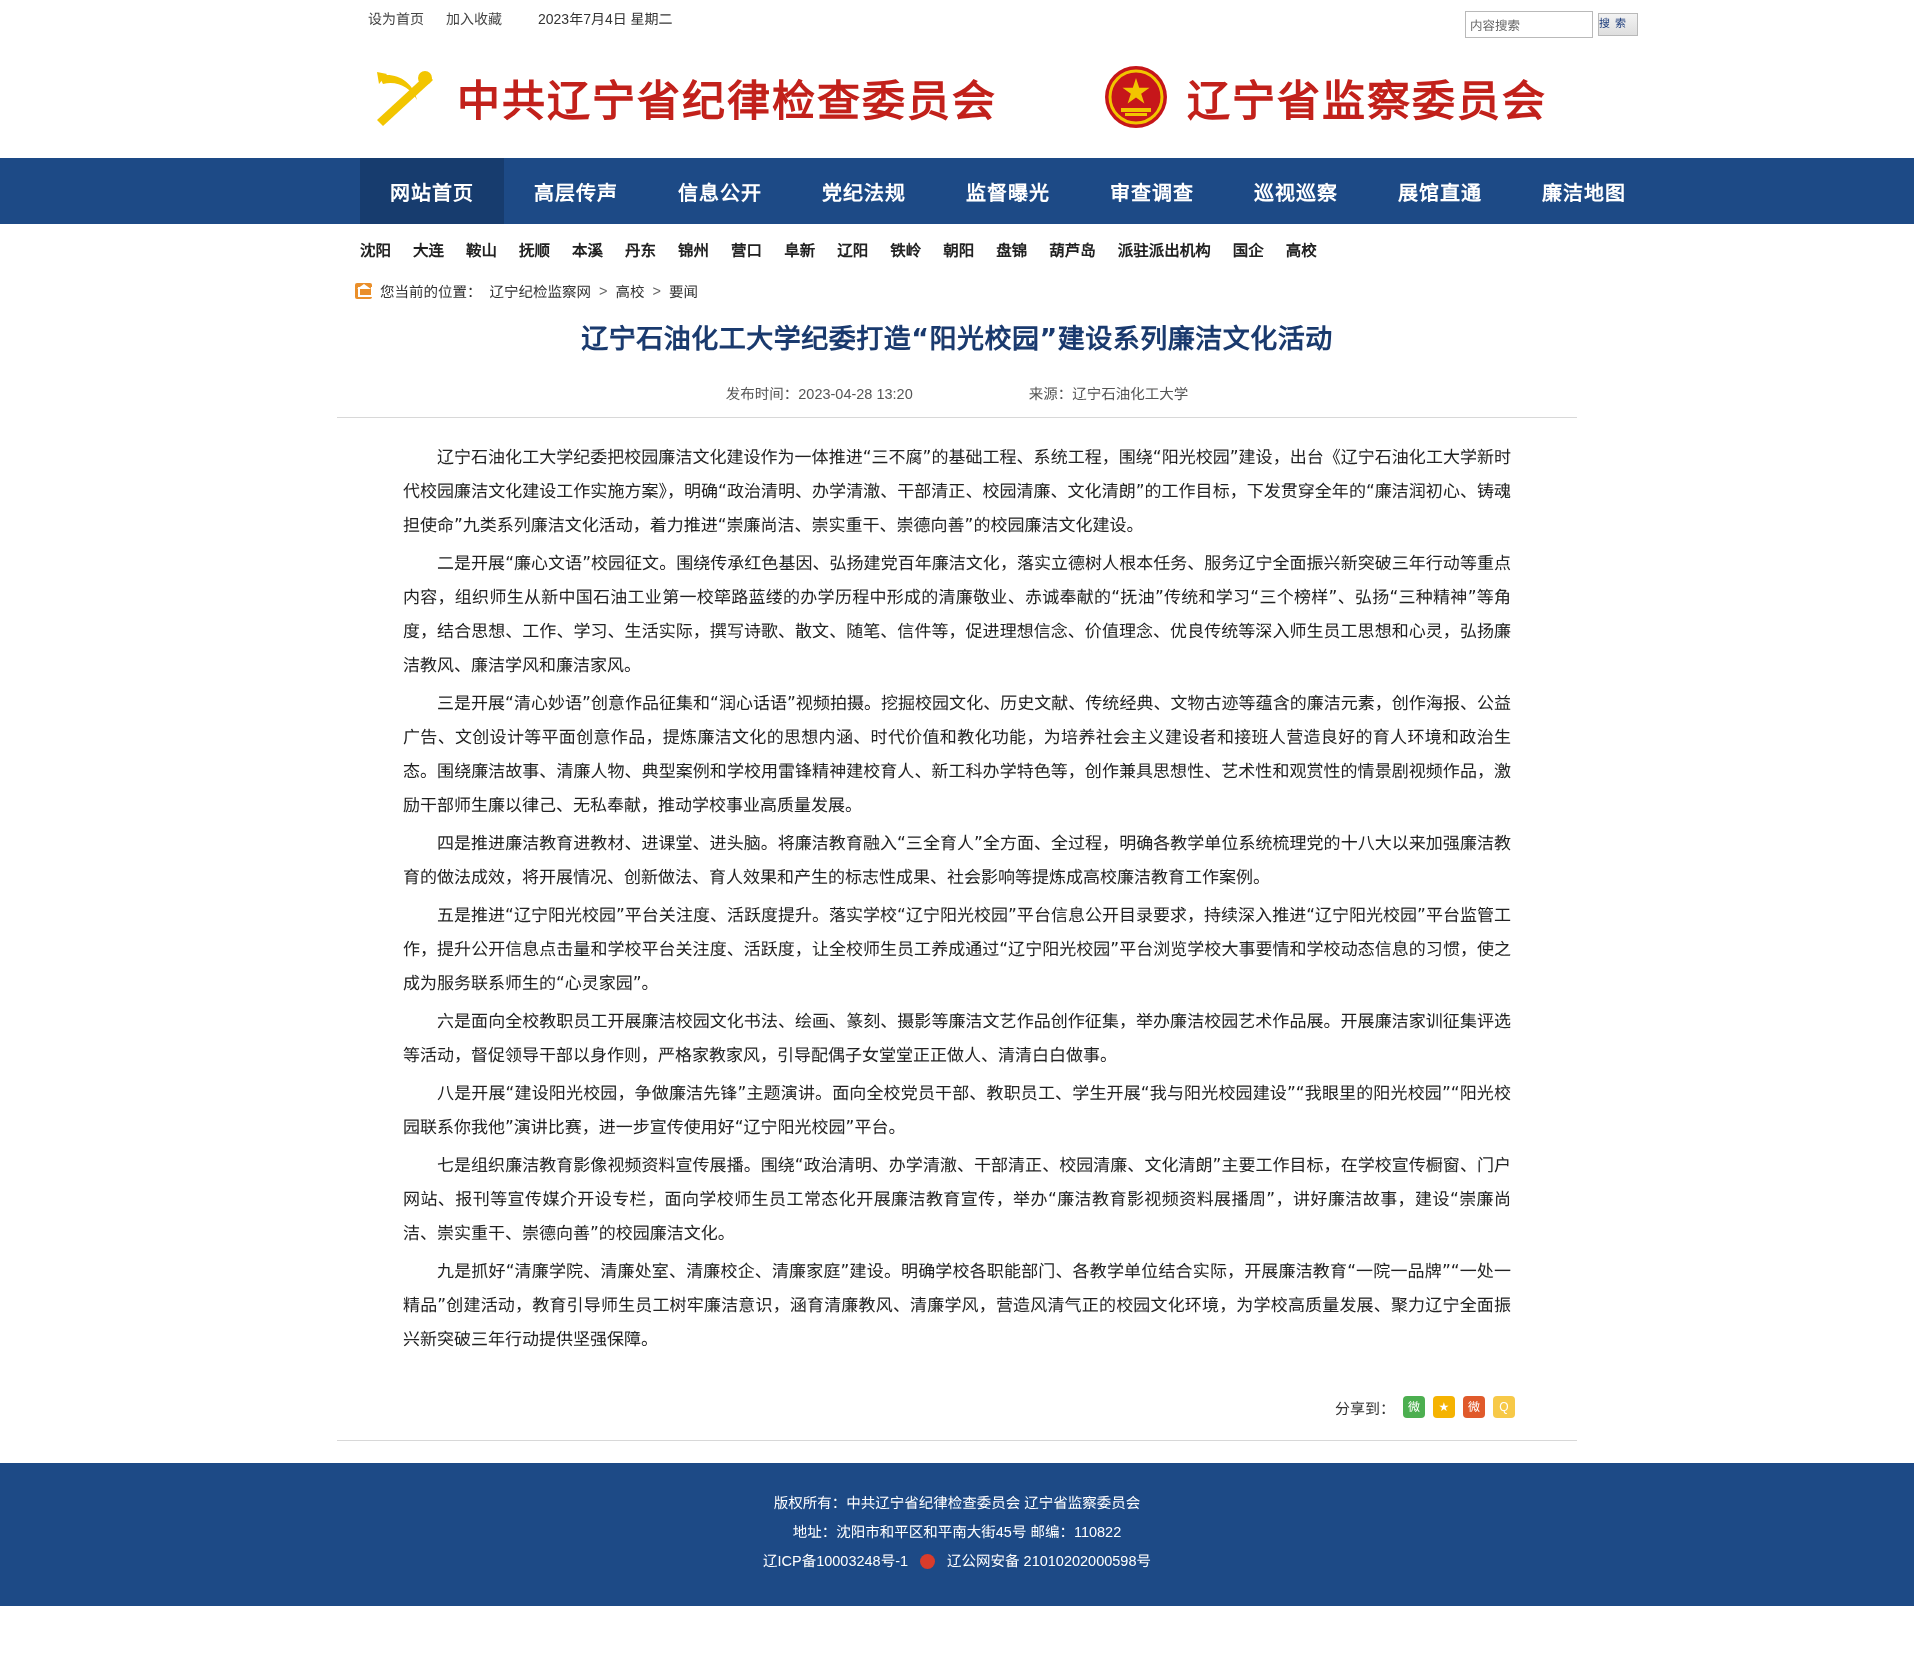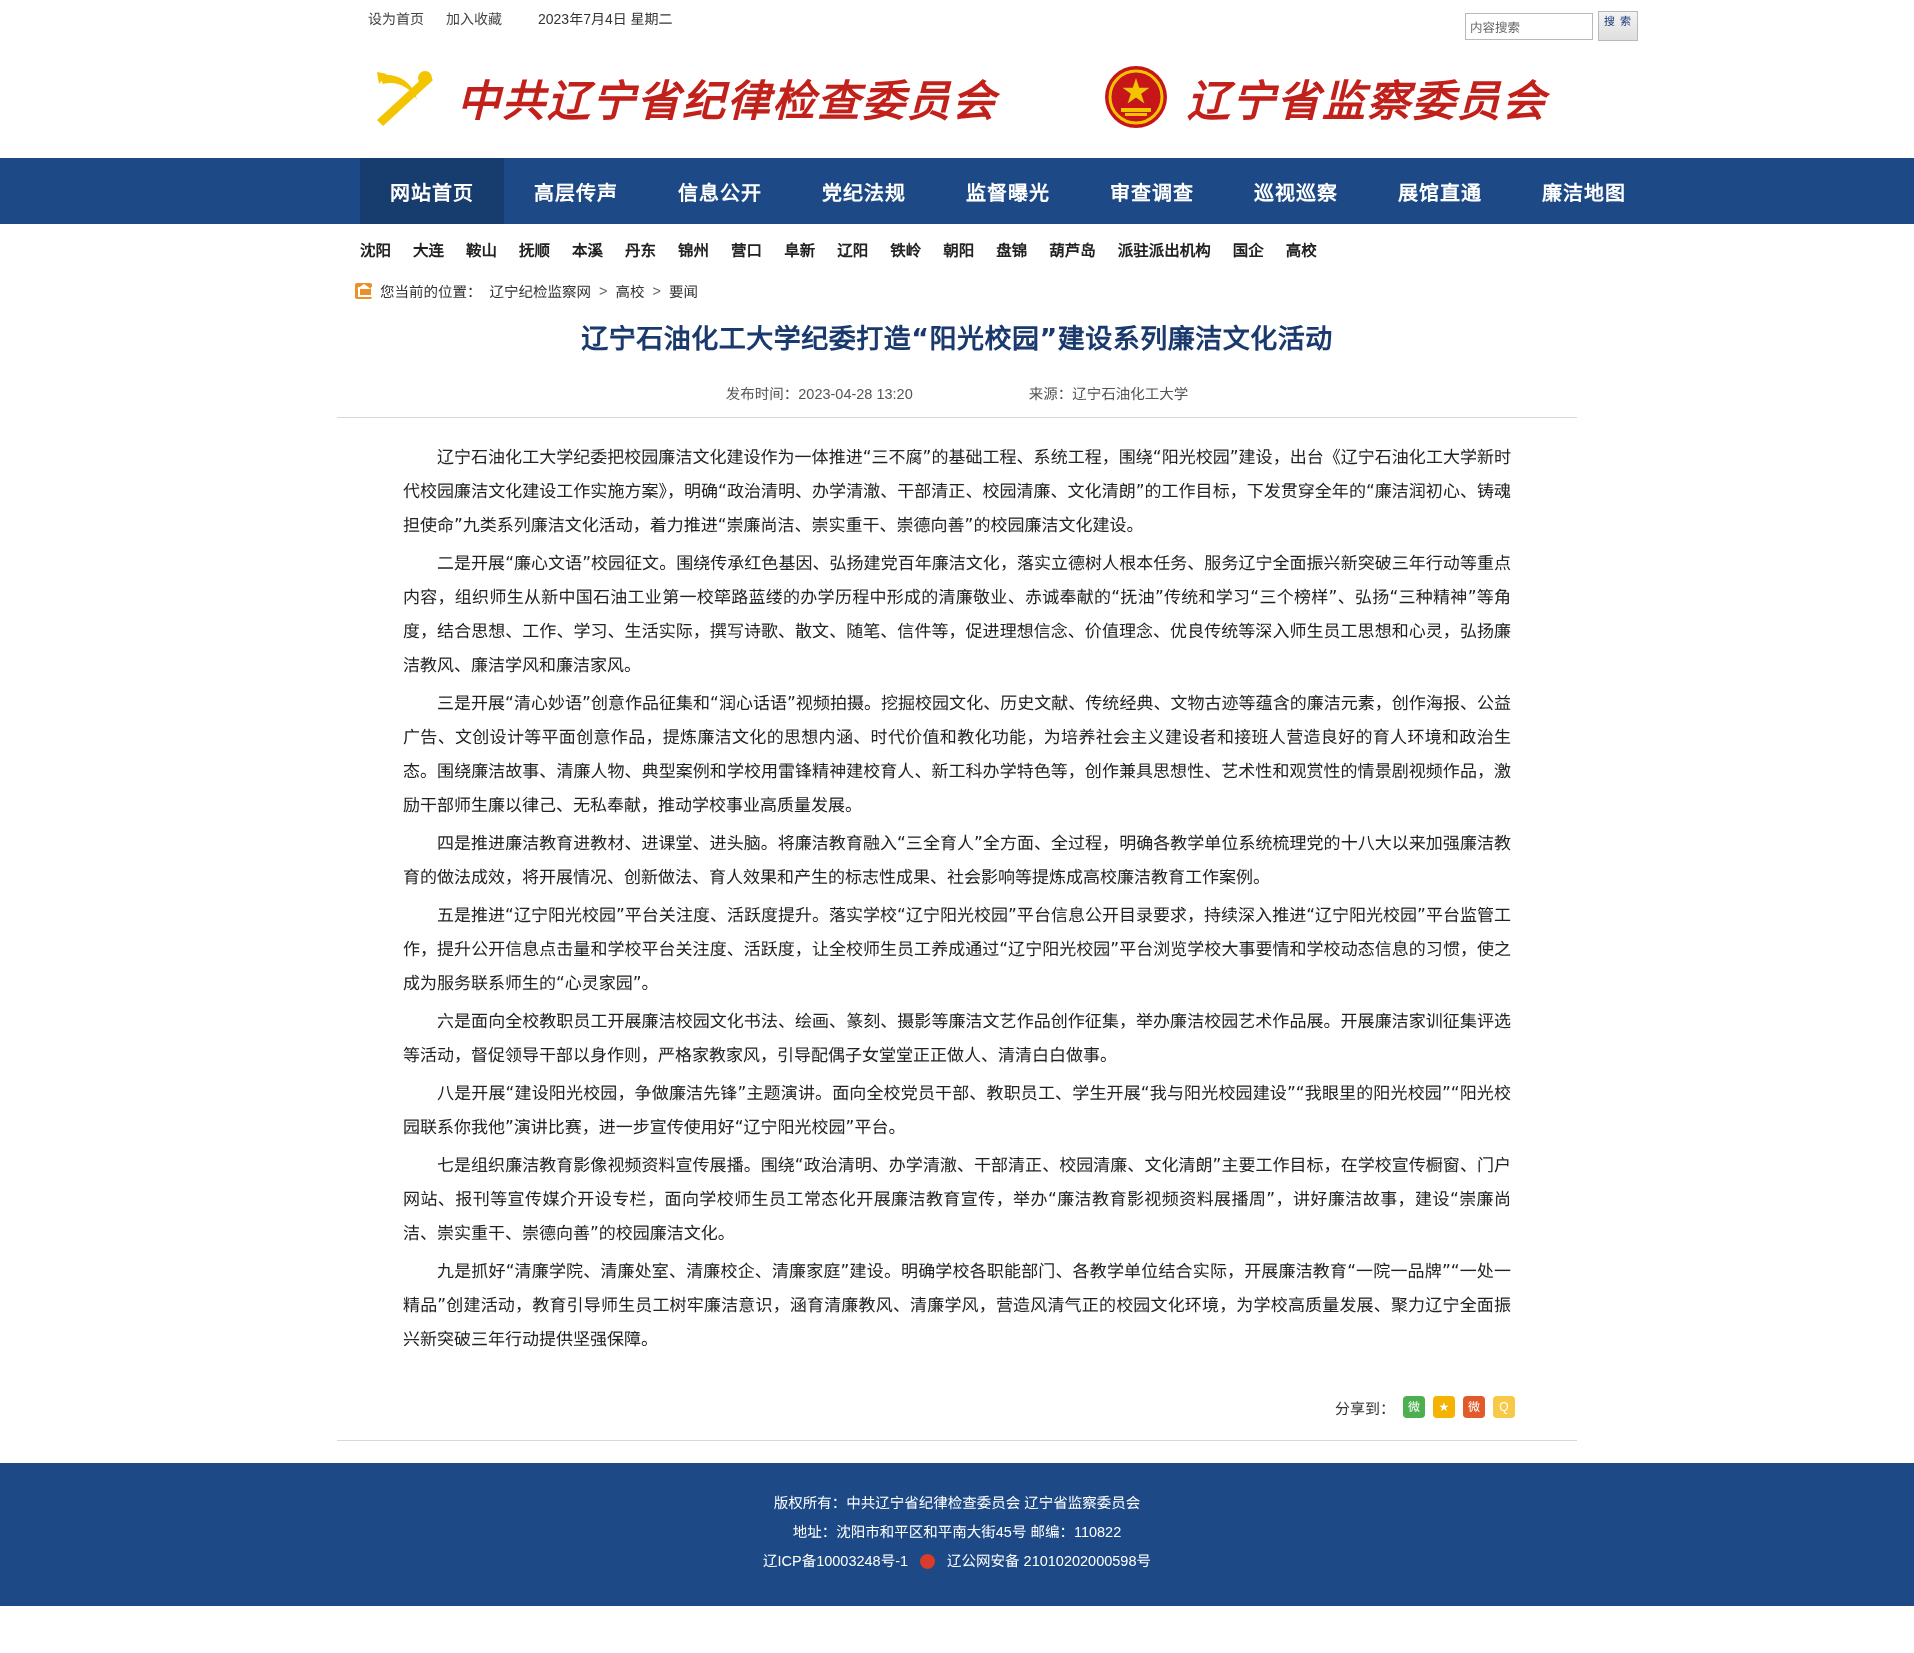--- a/index.html
+++ b/index.html
@@ -43,40 +43,39 @@
     border: 1px solid #b9b9b9;
     background: #fff;
     font-size: 12.5px;
     color: #666;
     padding: 0 4px;
     outline: none;
     font-family: "Liberation Sans", sans-serif;
   }
   .search-btn {
     width: 40px;
-    height: 30px;
+    height: 23px;
     margin-left: 5px;
     background: linear-gradient(#f3f3f3,#dedede);
     border: 1px solid #b9b9b9;
     font-size: 11px;
     color: #1a3a7a;
     line-height: 19px;
-    text-align: center;
+    text-align: left;
     cursor: pointer;
     letter-spacing: 1px;
   }
 
   
   .masthead {
     height: 122px;
     display: flex;
     align-items: center;
     justify-content: center;
     gap: 104px;
-    font-style: italic;
   }
   .brand { display: flex; align-items: center; gap: 16px; }
   .brand-title {
     font-size: 43px;
     font-weight: bold;
     color: #c2211b;
     letter-spacing: 2px;
     font-family: "DejaVu Sans", "Liberation Sans", sans-serif;
     white-space: nowrap;
   }

